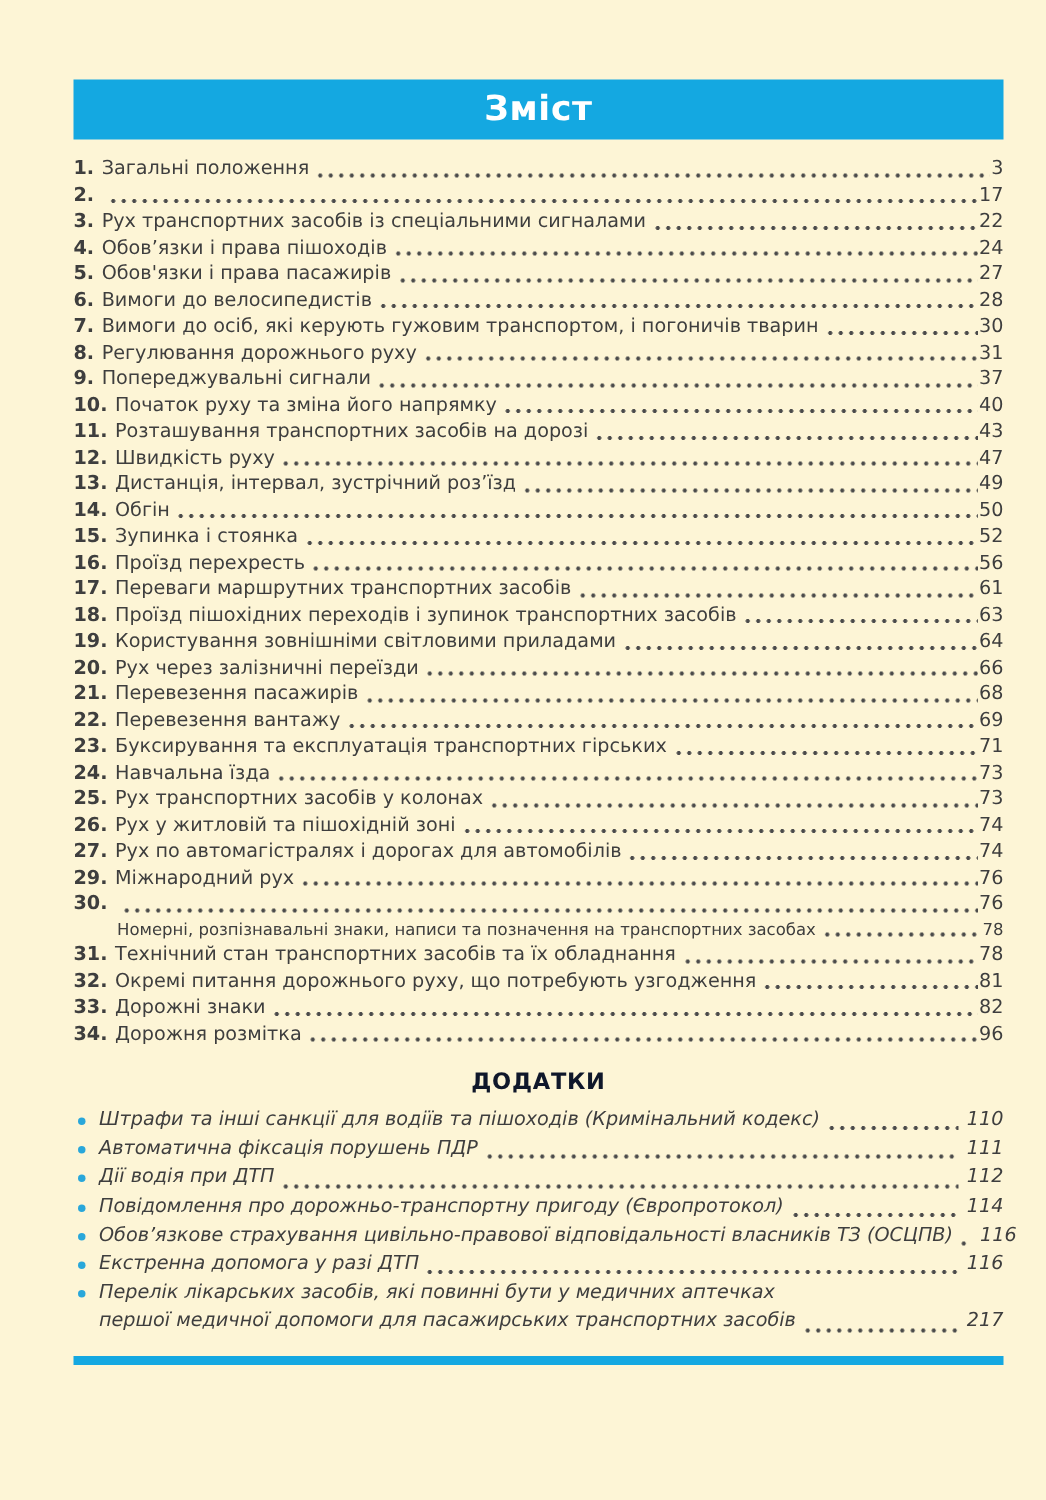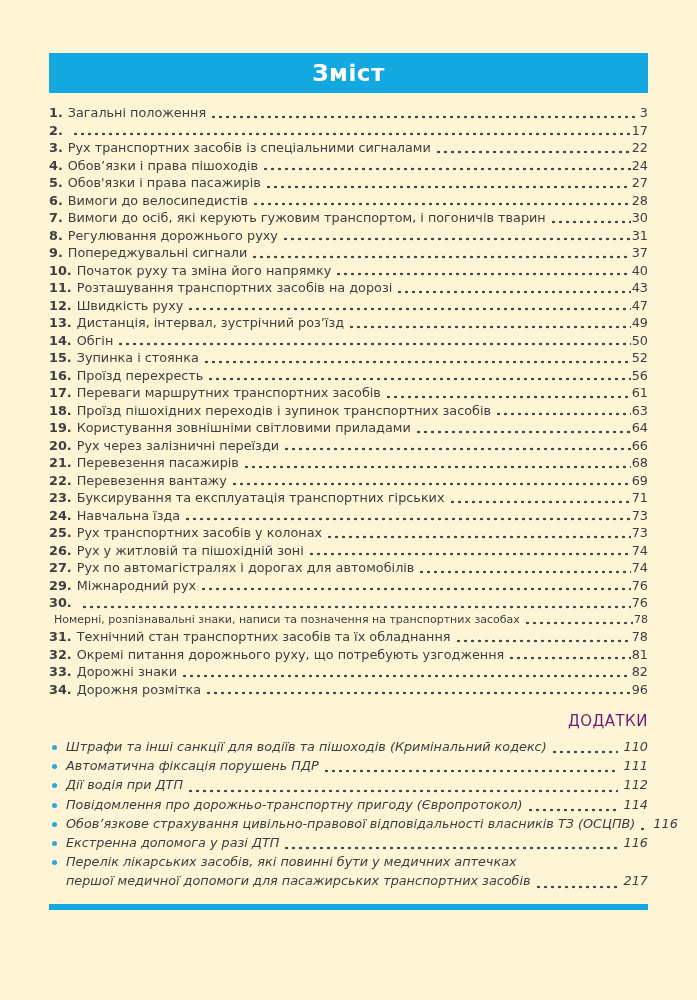--- a/index.html
+++ b/index.html
@@ -9,21 +9,21 @@
     height: 1000px;
     background: #fdf5d6;
     font-family: "DejaVu Sans", "Liberation Sans", sans-serif;
     color: #3e3e3e;
     overflow: hidden;
   }
   .sheet {
     box-sizing: border-box;
     width: 697px;
     height: 1000px;
-    padding: 53px 49px 0 49px;
+    padding: 53px 28px 0 49px;
   }
   .title-bar {
     height: 40px;
     background: #14a8e1;
     display: flex;
     align-items: center;
     justify-content: center;
   }
   .title-bar .title {
     color: #ffffff;
@@ -58,26 +58,26 @@
     background-position: 0 50%;
   }
   .row .pg {
     flex: 0 0 auto;
     text-align: right;
   }
   .row.sub {
     font-size: 11px;
     height: 16.5px;
   }
-  .row.sub .label { }
+  .row.sub .label { margin-left: 24px; }
   .appendix-title {
     margin-top: 13px;
-    text-align: right;
-    color: #701a75;
-    font-weight: normal;
+    text-align: center;
+    color: #0f172a;
+    font-weight: bold;
     font-size: 15px;
     letter-spacing: 0.5px;
   }
   .appendix {
     margin-top: 9px;
   }
   .appendix .row {
     height: 19.2px;
     font-style: italic;
     font-size: 12.8px;

